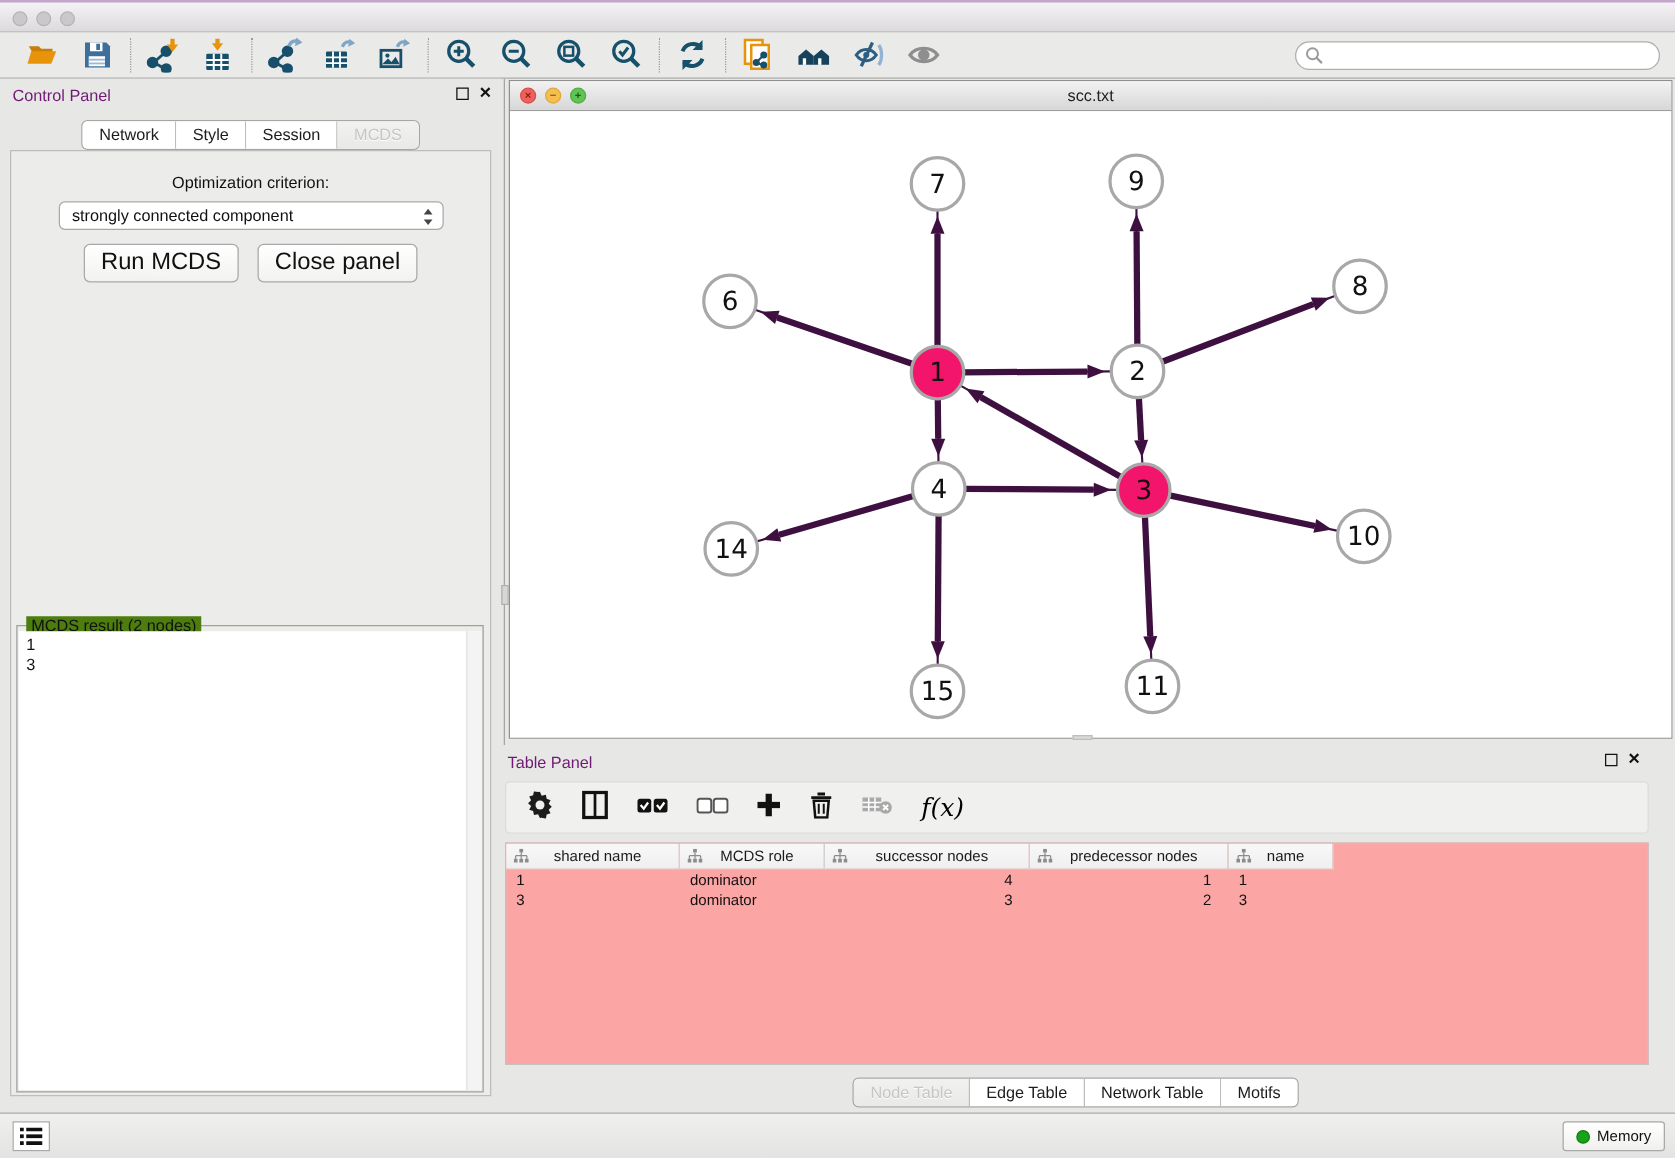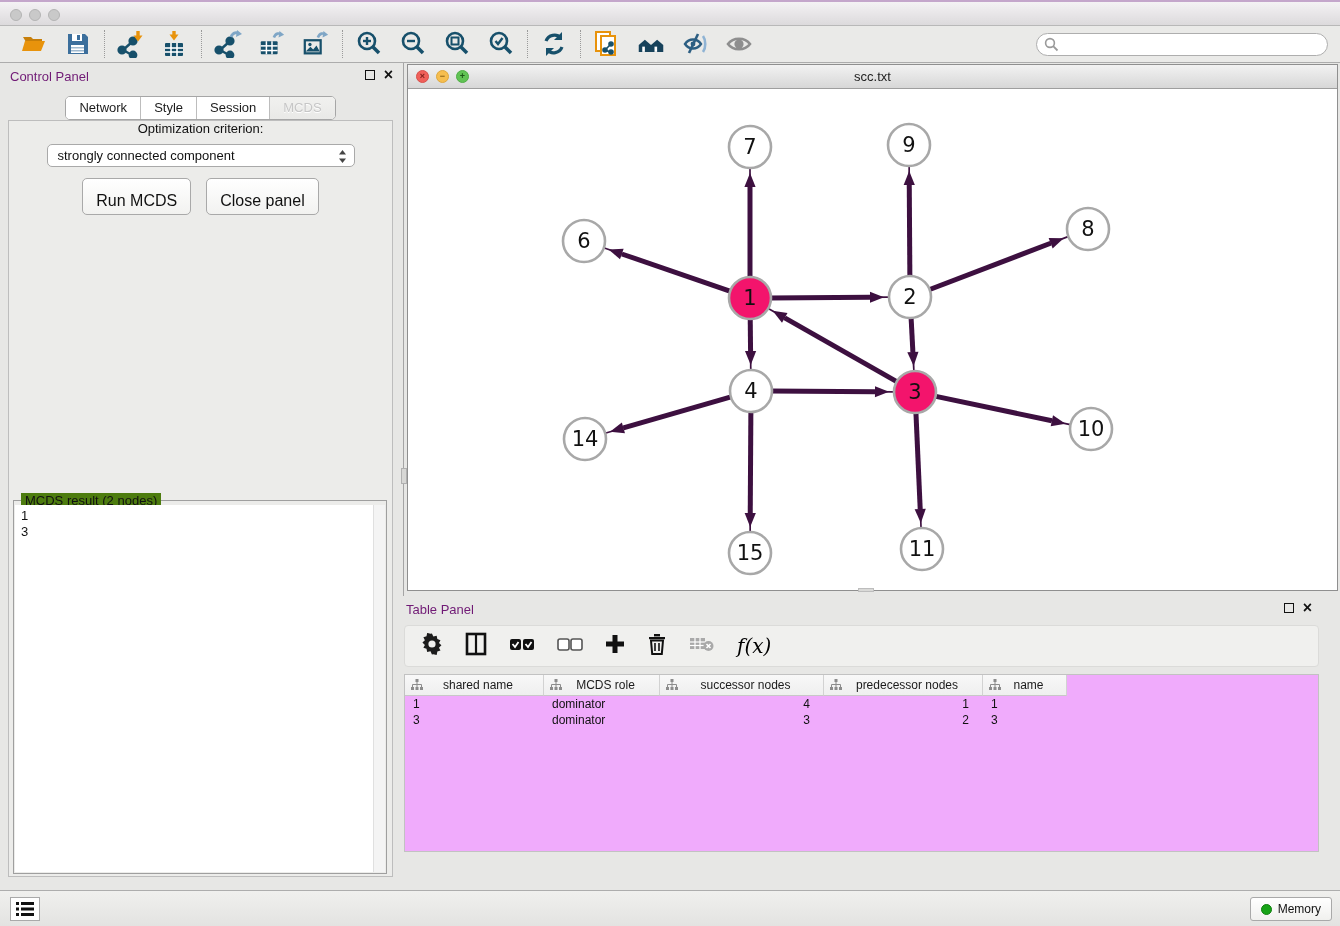--- a/index.html
+++ b/index.html
@@ -42,28 +42,28 @@
     border-radius:5px; overflow:hidden; }
   .seg-item { padding:3px 13px 4px; font-size:13px; color:#1C1C1C;
     border-right:1px solid #BDBDBD; background:#fff; white-space:nowrap; }
   .seg-item:last-child { border-right:none; }
   .seg-item.sel { color:#C6C6C6; text-shadow:0 1px 0 #fff;
     background:linear-gradient(#F1F1EF,#E9E9E7); }
   #cp-tabs-row { text-align:center; margin-top:6px; }
 
   #cp-content { position:absolute; left:8px; top:57px; width:385px; height:757px;
     background:#ECECEA; border:1px solid #BDBDBD; }
-  #opt-label { text-align:center; font-size:13px; color:#111; }
+  #opt-label { text-align:center; margin-top:17px; font-size:13px; color:#111; }
   #opt-select { position:relative; margin:8px auto 0; width:308px; height:23px;
     background:#fff; border:1px solid #A9A9A9; border-radius:5px;
     font-size:13px; color:#111; padding:3px 22px 0 10px; }
   #opt-select .chevrons { position:absolute; right:7px; top:4px; }
   #cp-buttons { display:flex; justify-content:center; gap:15px; margin-top:11px; }
   .mac-btn { background:linear-gradient(#FFFFFF,#F2F2F0); border:1px solid #A9A9A9;
-    border-radius:5px; font-size:16px; color:#111; padding:13px 13px 4px;
+    border-radius:5px; font-size:19px; color:#111; padding:3px 13px 4px;
     font-family:inherit; }
 
   #result-group { position:absolute; left:4px; top:372px; width:374px; height:381px; }
   #result-border { position:absolute; left:0; top:7px; right:0; bottom:0;
     border:1px solid #9F9F9F; }
   #result-title { position:absolute; left:8px; top:0; background:#4d7c0f;
     padding:0 4px; font-size:13px; color:#111; }
   #result-textarea { position:absolute; left:2px; top:12px; right:2px; bottom:2px;
     background:#fff; font-size:13px; color:#111; padding:3px 6px; line-height:16px; }
   #result-scroll { position:absolute; right:2px; top:12px; width:12px; bottom:2px;
@@ -94,21 +94,21 @@
 
   
   #table-panel { position:absolute; left:395px; top:596px; width:931px; height:294px;
     background:#E7E7E5; }
   #tp-toolbar { position:absolute; left:9px; top:29px; width:915px; height:42px;
     background:#F0F0EE; border:1px solid #DBDBD9; border-radius:4px;
     display:flex; align-items:center; gap:22px; padding:0 16px; }
   .fx { font-family:"DejaVu Serif","Liberation Serif",serif; font-style:italic;
     font-size:20px; color:#000000; }
   #tp-table { position:absolute; left:9px; top:78px; width:915px; height:178px;
-    background:#f0abfc; border:1px solid #C2C2C2; }
+    background:#fca5a5; border:1px solid #C2C2C2; }
   #tp-header { display:flex; height:21px; }
   .th { display:flex; align-items:center; background:linear-gradient(#F8F8F8,#EFEFEF);
     border-right:1px solid #D2D2D2; border-bottom:1px solid #C8C8C8; }
   .th svg { margin-left:6px; flex:0 0 auto; }
   .th .lbl { flex:1; text-align:center; font-size:12px; color:#1A1A1A; padding-right:10px; }
   .tr { display:flex; height:16px; }
   .td { font-size:12px; color:#111; padding-top:1px; }
   .td.left { padding-left:8px; text-align:left; }
   .td.right { padding-right:14px; text-align:right; }
   #tp-tabs-row { position:absolute; left:0; right:0; top:266px; text-align:center; }
@@ -658,20 +658,28 @@
         </div>
         <div class="tr">
           <div class="td left" style="width: 139px;">3</div>
           <div class="td left" style="width: 116px;">dominator</div>
           <div class="td right" style="width: 164px;">3</div>
           <div class="td right" style="width: 159px;">2</div>
           <div class="td left" style="width: 84px;">3</div>
         </div>
       </div>
   </div>
+  <div id="tp-tabs-row">
+    <span class="seg" id="tp-tabs">
+        <span class="seg-item sel">Node Table</span>
+        <span class="seg-item">Edge Table</span>
+        <span class="seg-item">Network Table</span>
+        <span class="seg-item">Motifs</span>
+      </span>
+  </div>
 </div>
 
 <div id="status-bar">
   <span id="list-btn">
     <svg width="18" height="14" viewBox="0 0 18 14">
         <g fill="#111">
           <rect x="0" y="0" width="3" height="3"></rect>
           <rect x="5" y="0" width="13" height="3"></rect>
           <rect x="0" y="5.5" width="3" height="3"></rect>
           <rect x="5" y="5.5" width="13" height="3"></rect>

